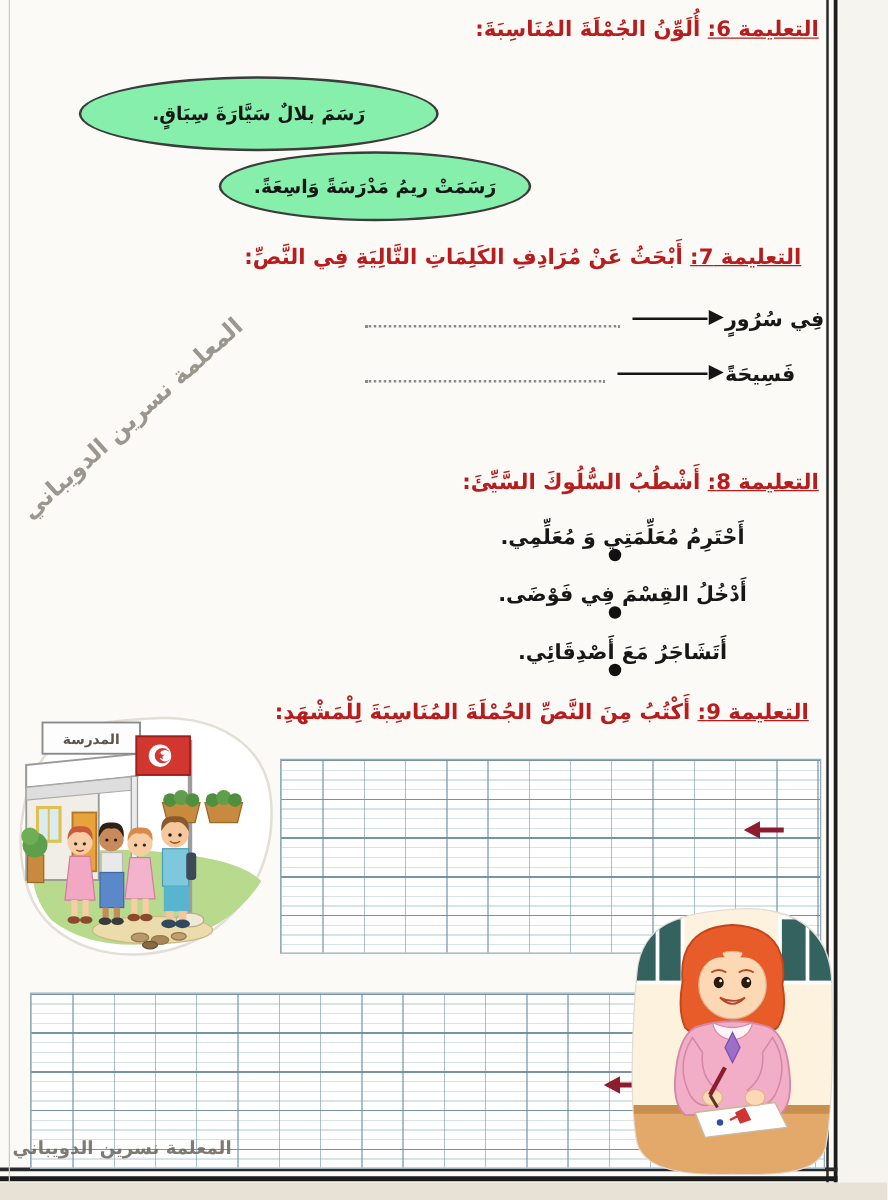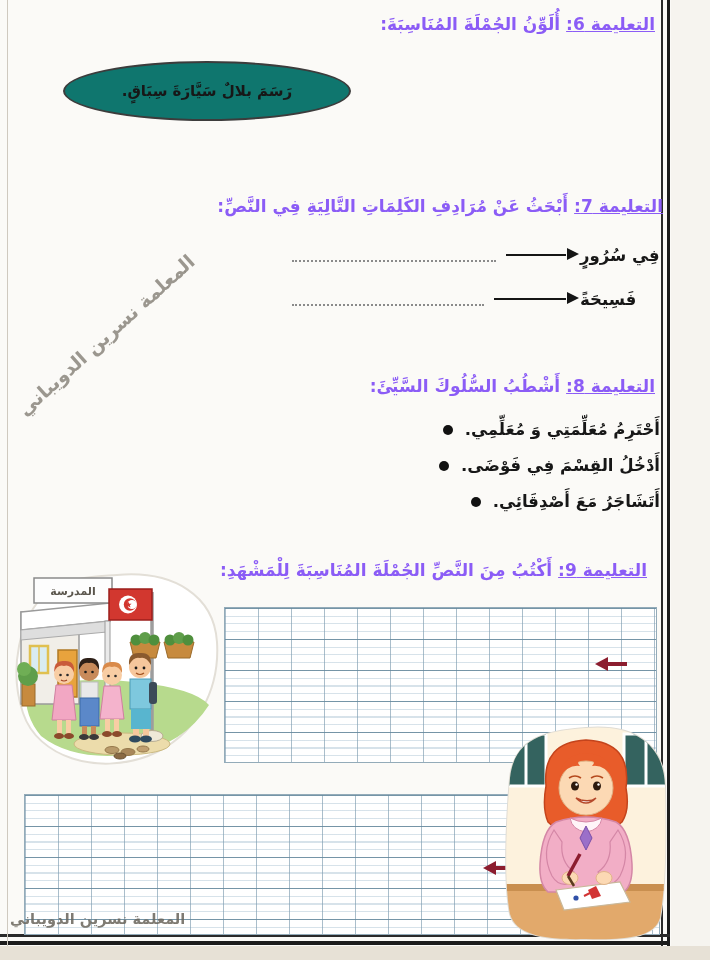--- a/index.html
+++ b/index.html
@@ -9,43 +9,43 @@
   
   .frame-right-outer{position:absolute;top:0;left:667px;width:3px;height:946px;background:#1c1c1c;}
   .frame-right-inner{position:absolute;top:0;left:661px;width:2px;height:946px;background:#2a2a2a;}
   .frame-bottom-outer{position:absolute;top:941px;left:0;width:670px;height:4px;background:#1c1c1c;}
   .frame-bottom-inner{position:absolute;top:934px;left:0;width:670px;height:3px;background:#2a2a2a;}
   .frame-left{position:absolute;top:0;left:7px;width:1px;height:946px;background:#cfc9bf;}
   .below-strip{position:absolute;top:946px;left:0;width:710px;height:14px;background:#e7e1d6;}
   .right-strip{position:absolute;top:0;left:671px;width:39px;height:946px;background:#f6f4ef;}
 
   
-  .task-heading{position:absolute;direction:rtl;white-space:nowrap;font-size:17px;font-weight:bold;color:#8b5cf6;letter-spacing:.2px;}
+  .task-heading{position:absolute;direction:rtl;white-space:nowrap;font-size:17px;font-weight:bold;color:#b91c1c;letter-spacing:.2px;}
   .task-label{text-decoration:underline;font-weight:800;}
 
   
   .oval{position:absolute;display:flex;align-items:center;justify-content:center;direction:rtl;
         border:2px solid #3c3c3c;border-radius:50%;font-size:15px;font-weight:bold;
-        padding:0 8px;box-sizing:border-box;background:#0f766e;}
+        padding:0 8px;box-sizing:border-box;background:#86efac;}
 
   
   .syn-rows{position:absolute;left:292px;top:240px;width:400px;direction:rtl;}
   .syn-row{display:flex;align-items:center;height:30px;}
   .syn-word{width:112px;font-size:16.5px;font-weight:bold;text-align:left;flex:0 0 auto;}
   .black-arrow{position:relative;width:60px;height:2.5px;background:#151515;margin:0 14px 0 10px;flex:0 0 auto;}
   .black-arrow::before{content:"";position:absolute;right:-1px;top:-5.5px;width:0;height:0;
         border:6.5px solid transparent;border-left:12px solid #151515;transform:translateX(100%);} 
   .dots{flex:1 1 auto;border-bottom:2px dotted #8a8a8a;height:12px;}
 
   
   .behaviors{position:absolute;left:330px;top:420px;width:330px;direction:rtl;}
   .behavior-row{display:flex;align-items:center;justify-content:flex-start;margin-bottom:17px;font-size:16.5px;font-weight:bold;}
   .bullet-dot{width:10px;height:10px;border-radius:50%;background:#111;flex:0 0 auto;margin-right:6px;}
   .behavior-row .txt{margin-left:6px;}
-  .behavior-row{flex-direction:row;} 
+  .behavior-row{flex-direction:column;} 
 
   
   .grid{position:absolute;background-color:#ffffff;
     background-image:
       repeating-linear-gradient(to bottom, rgba(100,135,155,.85) 0 1px, transparent 1px 31px),
       repeating-linear-gradient(to right,  rgba(125,155,175,.65) 0 1px, transparent 1px 33px),
       repeating-linear-gradient(to bottom, rgba(150,180,200,.38) 0 1px, transparent 1px 7.75px);
     border:1px solid #93abb9;box-sizing:border-box;}
 
   
@@ -76,22 +76,25 @@
   <div class="below-strip"></div>
 
   <div class="task-heading" style="top:14px;right:55px;">
     <span class="task-label">التعليمة 6:</span>
     <span>أُلَوِّنُ الجُمْلَةَ المُنَاسِبَةَ:</span>
   </div>
 
   <div class="oval" style="left:63px;top:61px;width:288px;height:60px;">
     <span>رَسَمَ بلالٌ سَيَّارَةَ سِبَاقٍ.</span>
   </div>
-
-  <div class="task-heading" style="top:196px;right:47px;">
+  <div class="oval" style="left:175px;top:121px;width:250px;height:56px;">
+    <span>رَسَمَتْ ريمُ مَدْرَسَةً وَاسِعَةً.</span>
+  </div>
+
+  <div class="task-heading" style="top:196px;right:69px;">
     <span class="task-label">التعليمة 7:</span>
     <span>أَبْحَثُ عَنْ مُرَادِفِ الكَلِمَاتِ التَّالِيَةِ فِي النَّصِّ:</span>
   </div>
 
   <div class="syn-rows">
     <div class="syn-row" style="margin-bottom:14px;">
       <span class="syn-word">فِي سُرُورٍ</span>
       <span class="black-arrow"></span>
       <span class="dots"></span>
     </div>

